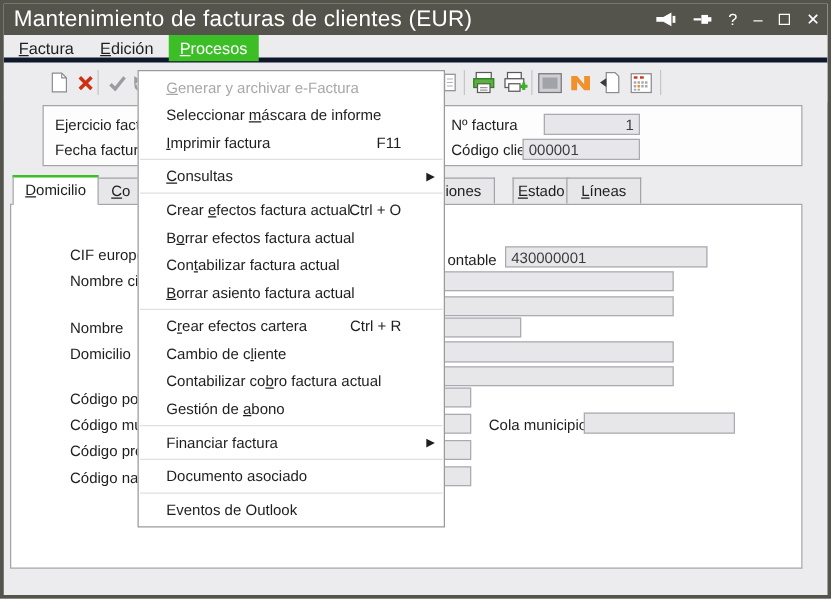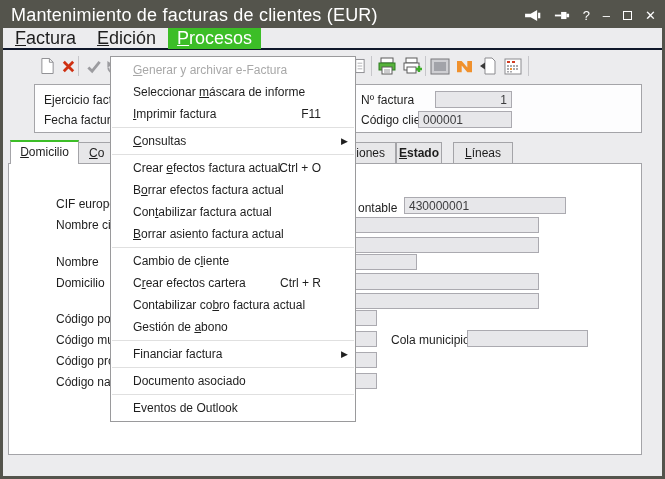--- a/index.html
+++ b/index.html
@@ -6,21 +6,21 @@
   *{box-sizing:border-box;font-family:"Liberation Sans","DejaVu Sans",sans-serif;}
   .window{position:relative;width:665px;height:479px;border:3px solid #54544c;background:#ececee;overflow:hidden;}
   
   .titlebar{position:absolute;left:0;top:0;width:659px;height:25px;background:#54544c;color:#fff;
     display:flex;align-items:center;}
   .titlebar .title{font-size:18px;padding-left:8px;letter-spacing:.2px;}
   .tb-controls{position:absolute;right:6px;top:0;height:25px;display:flex;align-items:center;gap:13px;color:#fff;}
   .tb-btn{font-size:13px;line-height:25px;cursor:default;display:inline-flex;align-items:center;}
   .max-glyph{width:9px;height:9px;border:1px solid #fff;display:inline-block;}
   
-  .menubar{position:absolute;left:0;top:25px;width:659px;height:22px;background:#ececee;border-bottom:2px solid #0f172a;font-size:18px;}
+  .menubar{position:absolute;left:0;top:25px;width:659px;height:22px;background:#ececee;border-bottom:4px solid #0f172a;font-size:13px;}
   .mb-item{display:inline-block;line-height:21px;padding:0 9px;margin-left:3px;color:#1e1e1e;}
   .mb-item.active{background:#3cbe27;color:#fff;}
   
   .toolbar{position:absolute;left:0;top:48px;width:659px;height:31px;background:#ececee;}
   .tool{position:absolute;top:4px;width:22px;height:22px;display:flex;align-items:center;justify-content:center;}
   .tsep{position:absolute;top:5px;width:1px;height:20px;background:#c6c6ca;}
   
   .fieldset-top{position:absolute;left:31px;top:81px;width:608px;height:49px;background:#fdfdfe;border:1px solid #a4a4a8;}
   .lbl{position:absolute;font-size:12px;color:#1e1e1e;white-space:nowrap;}
   .field{position:absolute;background:#e7e7ea;border:1px solid #abaab0;font-size:12px;color:#3c3c3e;
@@ -173,21 +173,21 @@
     <span class="lbl" style="left:326px;top:8px">Nº factura</span>
     <div class="field right" style="left:400px;top:6px;width:77px;height:17px">1</div>
     <span class="lbl" style="left:326px;top:28px">Código cliente</span>
     <div class="field" style="left:383px;top:26px;width:94px;height:17px">000001</div>
   </div>
 
   <div class="tabstrip" id="tabstrip">
       <div class="tab align-center active" style="left: 7px; width: 69px;"><u>D</u>omicilio</div>
       <div class="tab align-left" style="left: 75px; width: 232px;"><u>C</u>o</div>
       <div class="tab align-right" style="left: 247px; width: 146px;">isiones</div>
-      <div class="tab align-center" style="left: 393px; width: 46px; font-weight: bold;"><u>E</u>stado</div>
+      <div class="tab align-center" style="left: 407px; width: 46px;"><u>E</u>stado</div>
       <div class="tab align-center" style="left: 450px; width: 60px; text-align: center;"><u>L</u>íneas</div>
     </div>
 
   <div class="content-panel" id="content-panel">
 
     <span class="lbl" style="left:349px;top:37px">ontable</span>
     <div class="field" style="left:395px;top:33px;width:162px;height:17px">430000001</div>
     <div class="field" style="left:122px;top:53px;width:408px;height:16px"></div>
     <div class="field" style="left:122px;top:73px;width:408px;height:16px"></div>
     <div class="field" style="left:122px;top:90px;width:286px;height:16px"></div>
@@ -214,22 +214,22 @@
       <li class="">Seleccionar <u>m</u>áscara de informe</li>
       <li class=""><u>I</u>mprimir factura<span class="shortcut">F11</span></li>
       <li class="sep"></li>
       <li class=""><u>C</u>onsultas<span class="subarrow">▶</span></li>
       <li class="sep"></li>
       <li class="">Crear <u>e</u>fectos factura actual<span class="shortcut">Ctrl + O</span></li>
       <li class="">B<u>o</u>rrar efectos factura actual</li>
       <li class="">Con<u>t</u>abilizar factura actual</li>
       <li class=""><u>B</u>orrar asiento factura actual</li>
       <li class="sep"></li>
+      <li class="">C<u>r</u>ear efectos cartera<span class="shortcut">Ctrl + R</span></li>
       <li class="">Cambio de c<u>l</u>iente</li>
-      <li class="">C<u>r</u>ear efectos cartera<span class="shortcut">Ctrl + R</span></li>
       <li class="">Contabilizar co<u>b</u>ro factura actual</li>
       <li class="">Gestión de <u>a</u>bono</li>
       <li class="sep"></li>
       <li class="">Financiar factura<span class="subarrow">▶</span></li>
       <li class="sep"></li>
       <li class="">Documento asociado</li>
       <li class="sep"></li>
       <li class="">Eventos de Outlook</li>
     </ul>
 

